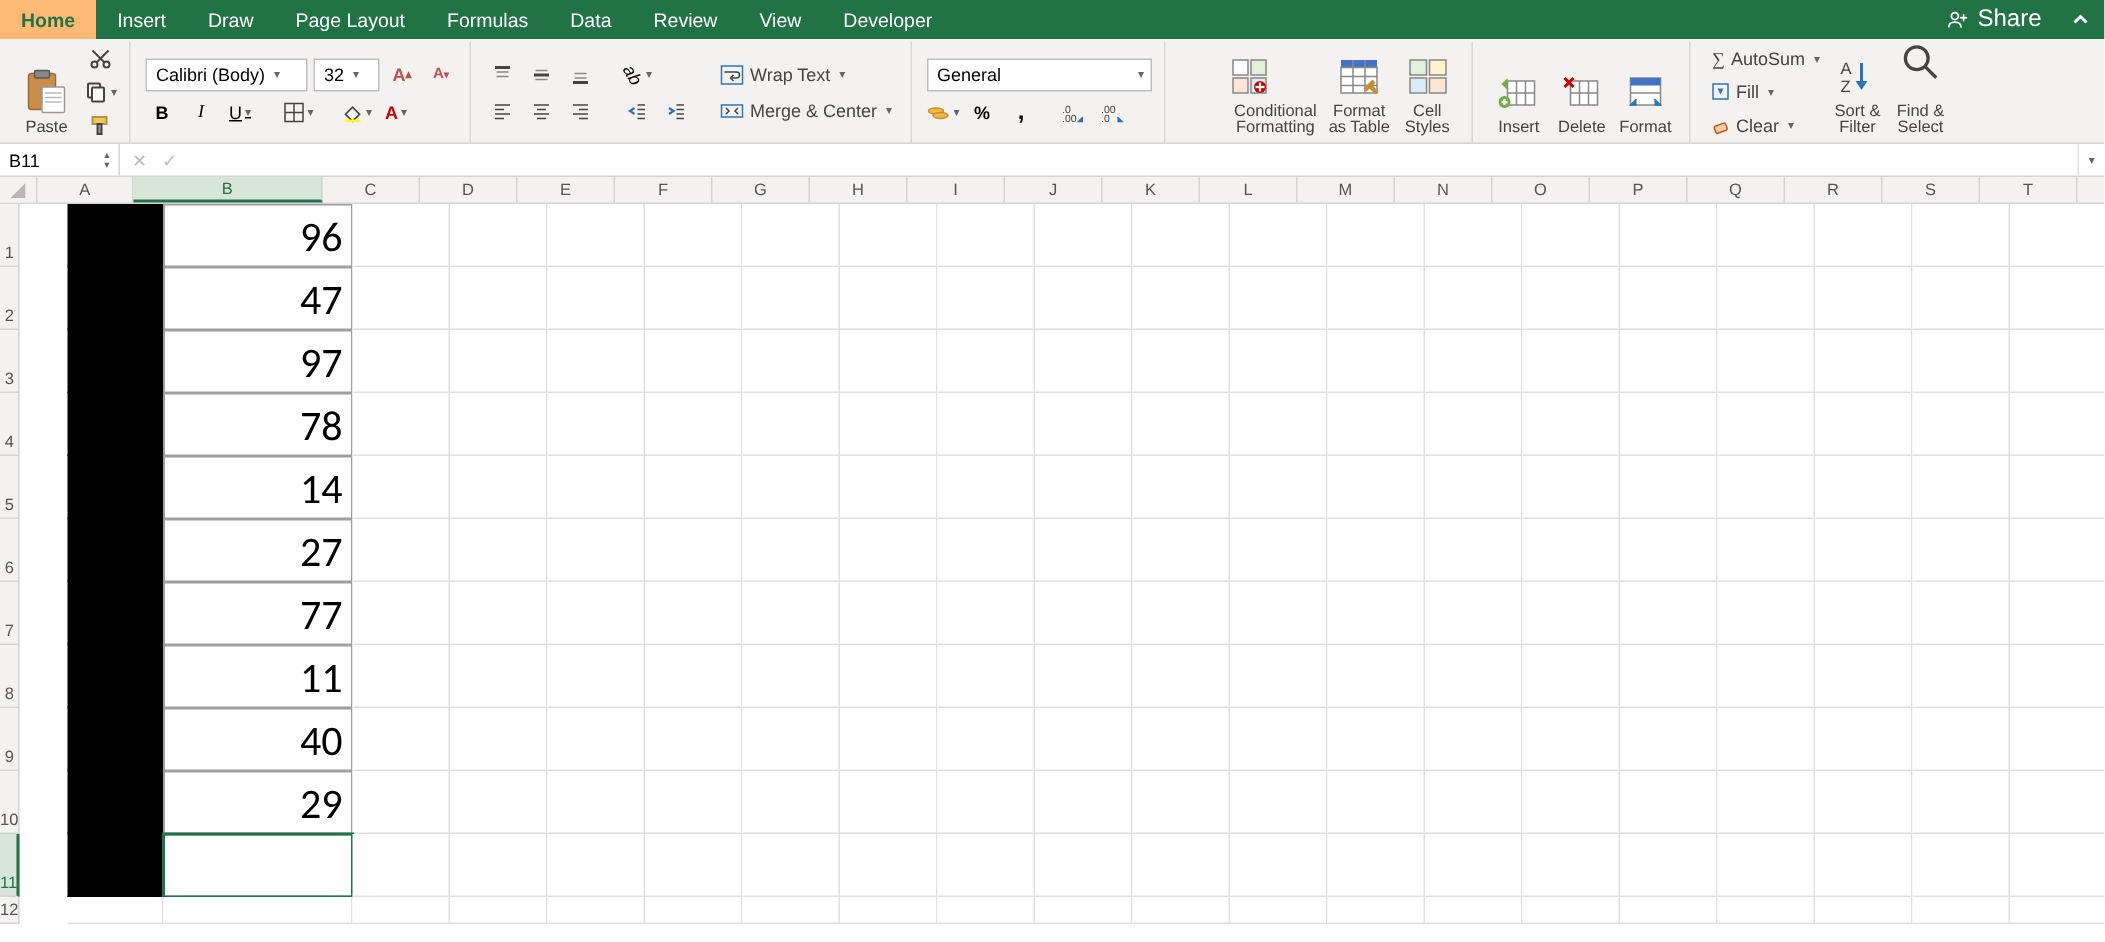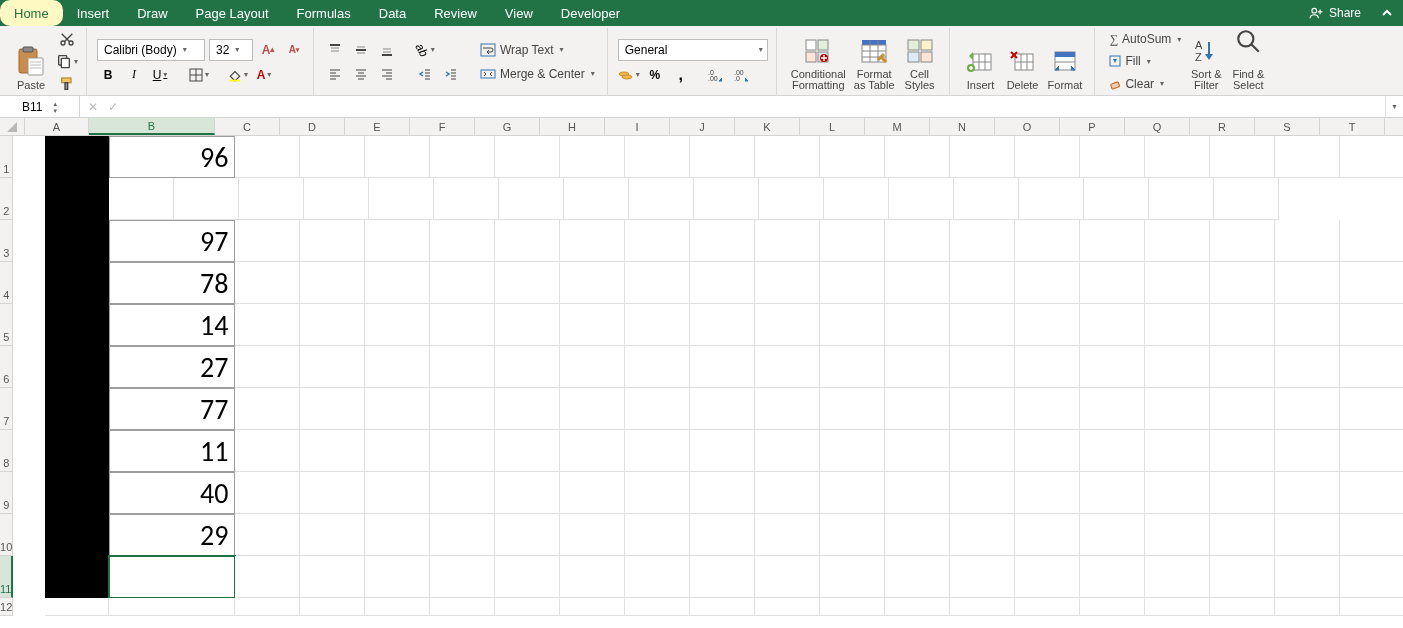--- a/index.html
+++ b/index.html
@@ -1,43 +1,43 @@
 <!DOCTYPE html>
 <html><head>
 <meta charset="utf-8">
 <style>
 * { box-sizing: border-box; margin: 0; padding: 0; font-family: -apple-system, BlinkMacSystemFont, "Segoe UI", sans-serif; }
 body { width: 1403px; height: 628px; overflow: hidden; background: #fff; font-size: 12px; }
 
 
 .menubar { background: #217346; height: 26px; display: flex; align-items: stretch; color: #fff; }
 .menubar .tab { padding: 0 14px; display: flex; align-items: center; font-size: 13px; cursor: pointer; }
-.menubar .tab.active { background: #fef9c3; color: #217346; font-weight: 400; border-radius: 10px; }
+.menubar .tab.active { background: #fdba74; color: #217346; font-weight: 700; }
 .menubar .spacer { flex: 1; }
-.menubar .share { display: flex; align-items: center; gap: 6px; padding: 0 10px; font-size: 12px; }
+.menubar .share { display: flex; align-items: center; gap: 6px; padding: 0 10px; font-size: 16px; }
 .menubar .collapse { display: flex; align-items: center; padding: 0 10px; }
 
 
 .ribbon { background: #f3f2f1; border-bottom: 1px solid #d4d4d4; height: 70px; display: flex; align-items: stretch; padding: 2px 6px 0 6px; gap: 6px; }
 .group { display: flex; align-items: stretch; border-right: 1px solid #d8d8d8; padding: 2px 8px 2px 4px; }
 .group:last-child { border-right: none; }
 .hstack { display: flex; align-items: center; gap: 4px; }
 .rows { display: flex; flex-direction: column; gap: 4px; justify-content: center; }
 .bigbtn { display: flex; flex-direction: column; align-items: center; justify-content: flex-end; gap: 2px; font-size: 11px; color: #444; padding: 2px 4px; cursor: pointer; min-width: 42px; }
 .bigbtn .iconbox { width: 32px; height: 32px; display: flex; align-items: center; justify-content: center; }
 .smallbtn { width: 22px; height: 20px; display: flex; align-items: center; justify-content: center; cursor: pointer; border-radius: 2px; }
 .txtbtn { height: 20px; display: flex; align-items: center; gap: 4px; font-size: 12px; color: #444; padding: 0 4px; cursor: pointer; }
 .combo { height: 22px; border: 1px solid #bdbdbd; background: #fff; display: flex; align-items: center; padding: 0 4px 0 6px; font-size: 12px; gap: 6px; }
 .combo .caret { font-size: 8px; color: #666; }
 .dd { font-size: 8px; color: #666; padding-left: 2px; }
 .sep-v { width: 1px; background: #d8d8d8; margin: 4px 4px; }
 
 
 .fbar { height: 22px; border-bottom: 1px solid #d4d4d4; display: flex; align-items: stretch; background: #fff; }
-.namebox { width: 80px; border-right: 1px solid #d4d4d4; display: flex; align-items: center; padding: 0 22px; font-size: 12px; position: relative; }
+.namebox { width: 80px; border-right: 1px solid #d4d4d4; display: flex; align-items: center; padding: 0 6px; font-size: 12px; position: relative; }
 .namebox .stepper { margin-left: auto; display: flex; flex-direction: column; font-size: 7px; color: #666; line-height: 7px; }
 .fx-controls { display: flex; align-items: center; padding: 0 8px; gap: 10px; color: #a0a0a0; }
 .fx-input { flex: 1; display: flex; align-items: center; padding: 0 6px; }
 .fbar-caret { width: 18px; display:flex; align-items:center; justify-content:center; border-left:1px solid #e0e0e0; }
 
 
 .gridwrap { position: relative; height: calc(628px - 26px - 70px - 22px); overflow: hidden; }
 .colheads { display: flex; height: 18px; border-bottom: 1px solid #d4d4d4; background: #f3f2f1; }
 .corner { width: 25px; border-right: 1px solid #d4d4d4; background: #f3f2f1; display:flex;align-items:center;justify-content:center; }
 .colhead { border-right: 1px solid #d4d4d4; display: flex; align-items: center; justify-content: center; font-size: 11px; color: #555; }
@@ -315,21 +315,21 @@
           <svg width="28" height="26">
             <rect x="2" y="2" width="10" height="10" fill="#fff" stroke="#888"></rect>
             <rect x="14" y="2" width="10" height="10" fill="#e2efda" stroke="#888"></rect>
             <rect x="2" y="14" width="10" height="10" fill="#fce4d6" stroke="#888"></rect>
             <rect x="14" y="14" width="10" height="10" fill="#ddebf7" stroke="#888"></rect>
             <circle cx="20" cy="20" r="4" fill="#c00"></circle>
             <line x1="17" y1="20" x2="23" y2="20" stroke="#fff" stroke-width="1.5"></line>
             <line x1="20" y1="17" x2="20" y2="23" stroke="#fff" stroke-width="1.5"></line>
           </svg>
         </div>
-      <span style="white-space:pre-line;text-align:center;line-height:11px;">Conditional
+      <span style="white-space:pre-line;text-align:center;line-height:11px;margin-left:32px;">Conditional
 Formatting</span>
     </div>
     <div class="bigbtn">
       <div class="iconbox">
           <svg width="28" height="26">
             <rect x="2" y="2" width="24" height="5" fill="#4472c4"></rect>
             <rect x="2" y="7" width="24" height="17" fill="#fff" stroke="#888"></rect>
             <line x1="10" y1="2" x2="10" y2="24" stroke="#888"></line>
             <line x1="18" y1="2" x2="18" y2="24" stroke="#888"></line>
             <line x1="2" y1="13" x2="26" y2="13" stroke="#888"></line>
@@ -529,20 +529,21 @@
           <div class="cell colwN rowhB"></div>
           <div class="cell colwN rowhB"></div>
           <div class="cell colwN rowhB"></div>
           <div class="cell colwN rowhB"></div>
           <div class="cell colwN rowhB"></div>
           <div class="cell colwN rowhB"></div>
           <div class="cell colwN rowhB"></div>
         </div>
         <div class="row">
           <div class="cell colwA rowhB colA"></div>
+          <div class="cell colwB rowhB bignum">47</div>
           <div class="cell colwN rowhB"></div>
           <div class="cell colwN rowhB"></div>
           <div class="cell colwN rowhB"></div>
           <div class="cell colwN rowhB"></div>
           <div class="cell colwN rowhB"></div>
           <div class="cell colwN rowhB"></div>
           <div class="cell colwN rowhB"></div>
           <div class="cell colwN rowhB"></div>
           <div class="cell colwN rowhB"></div>
           <div class="cell colwN rowhB"></div>

